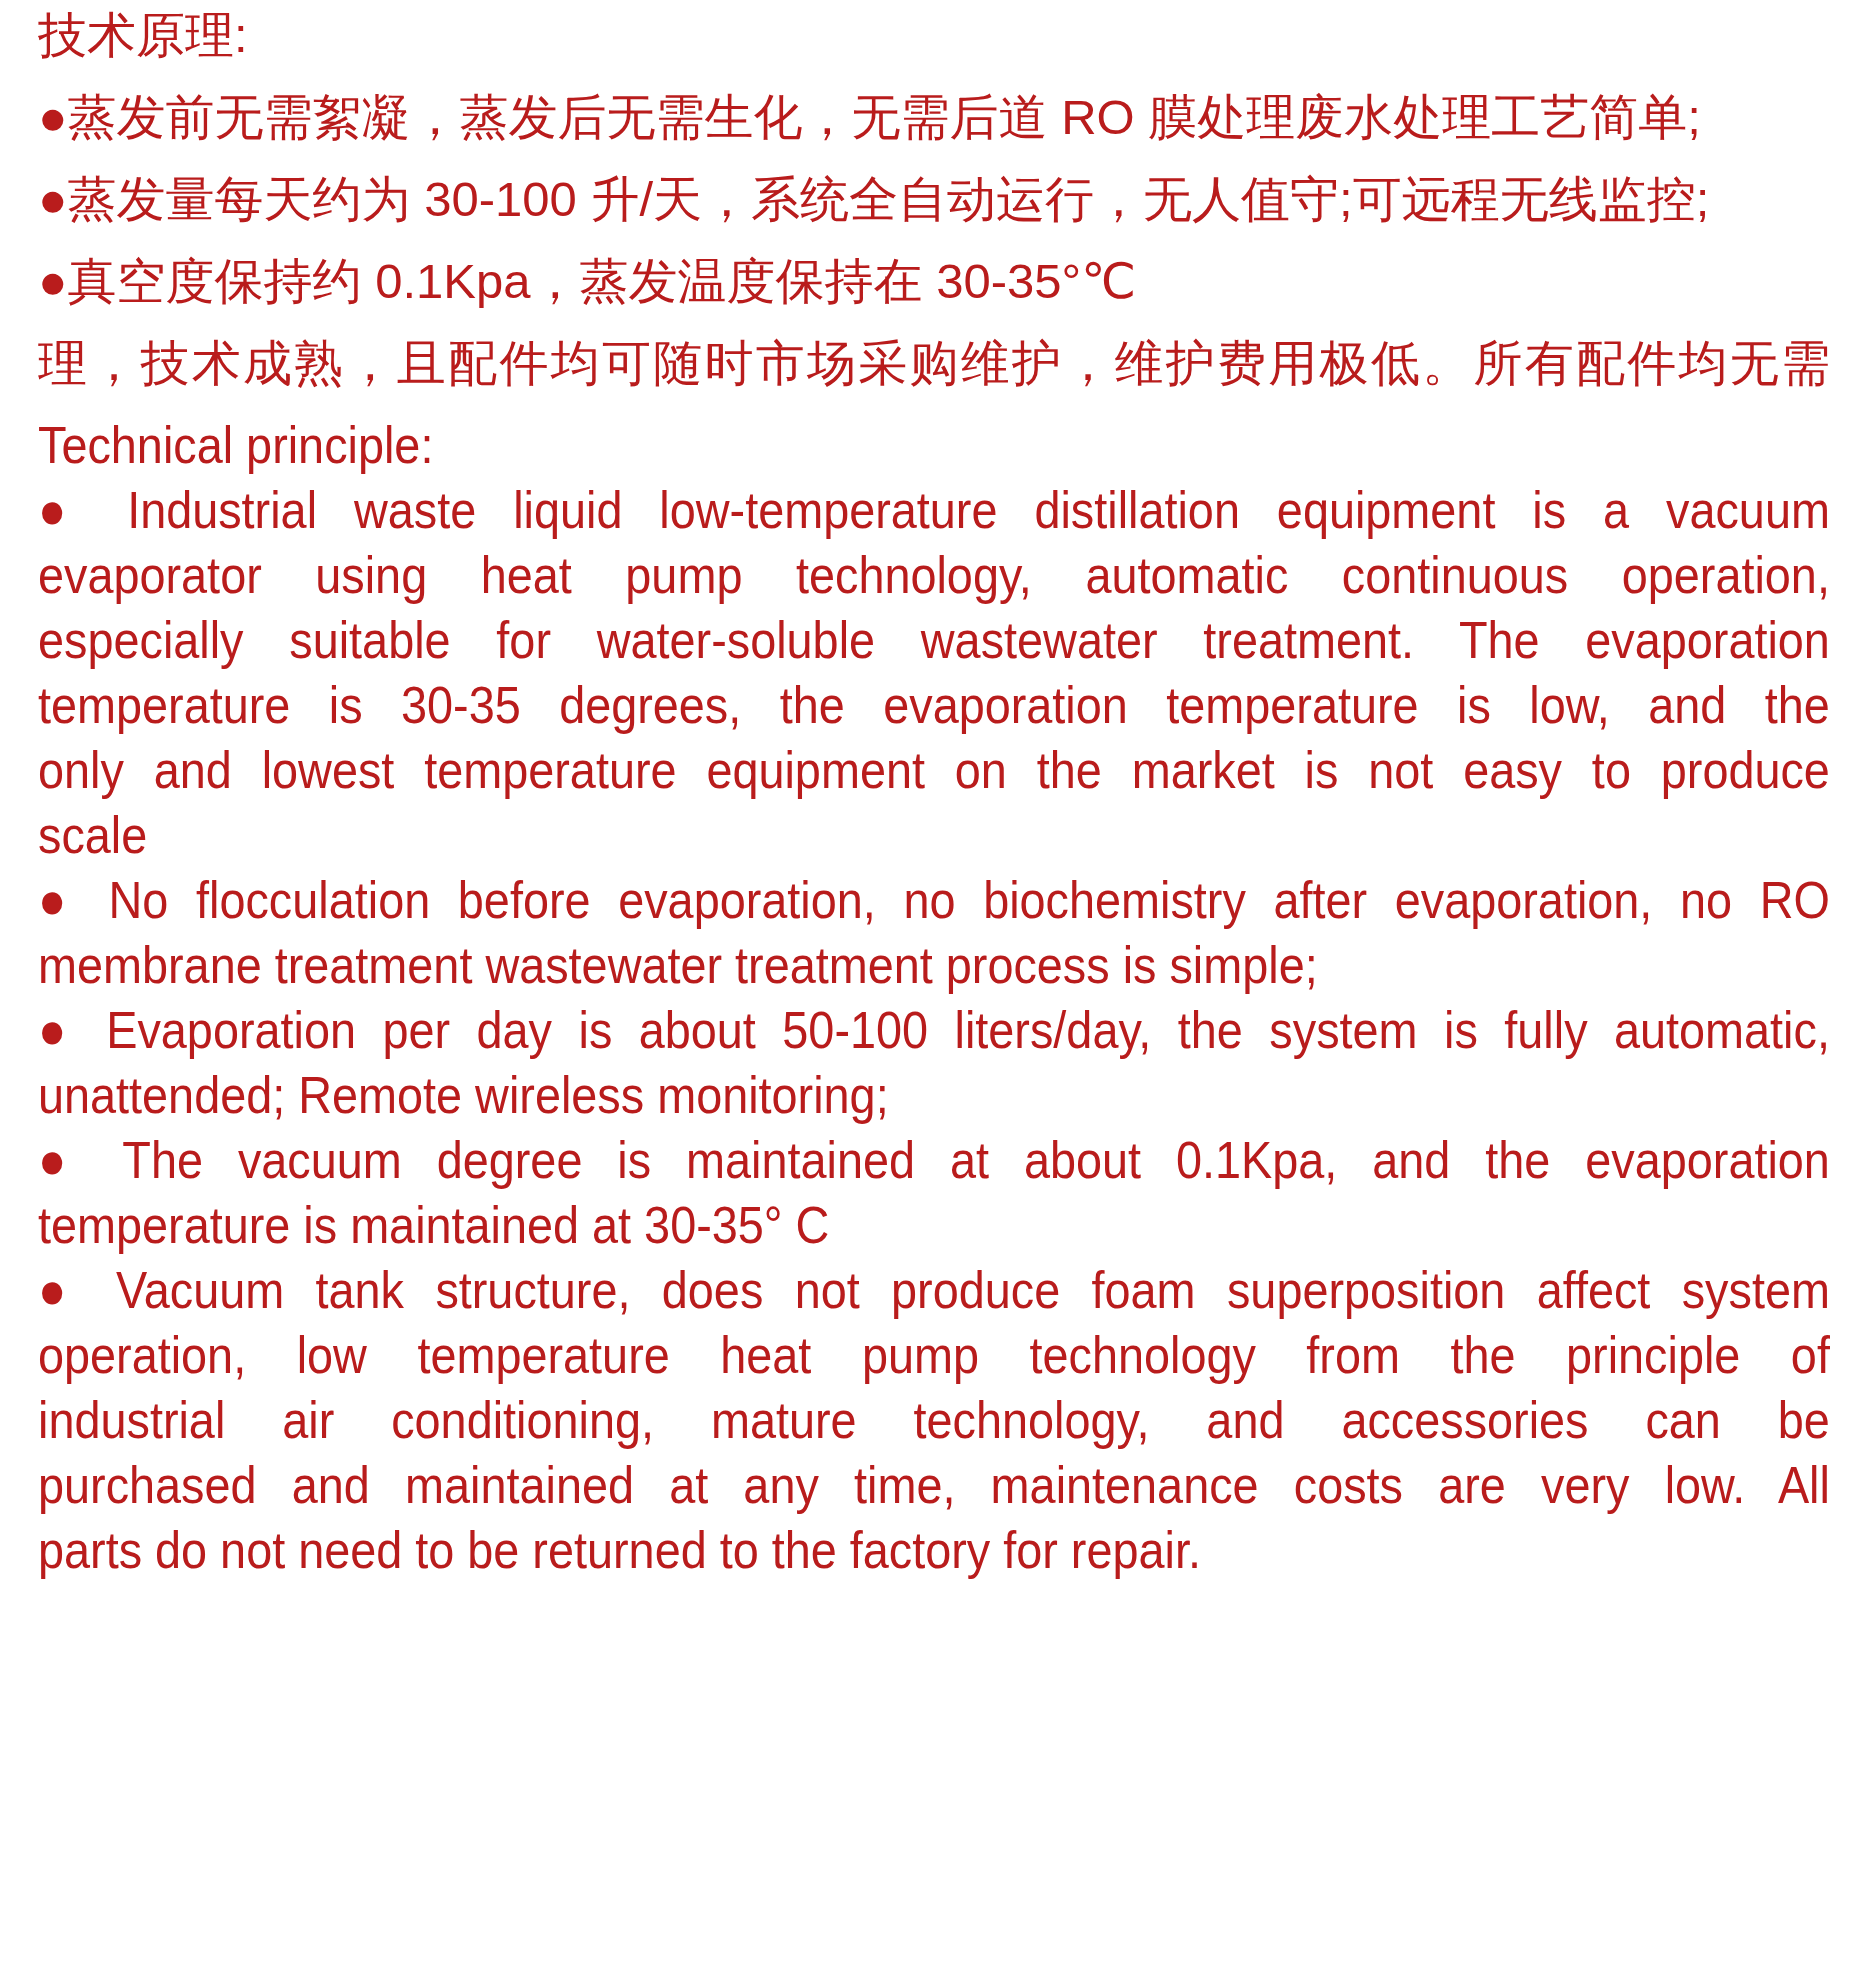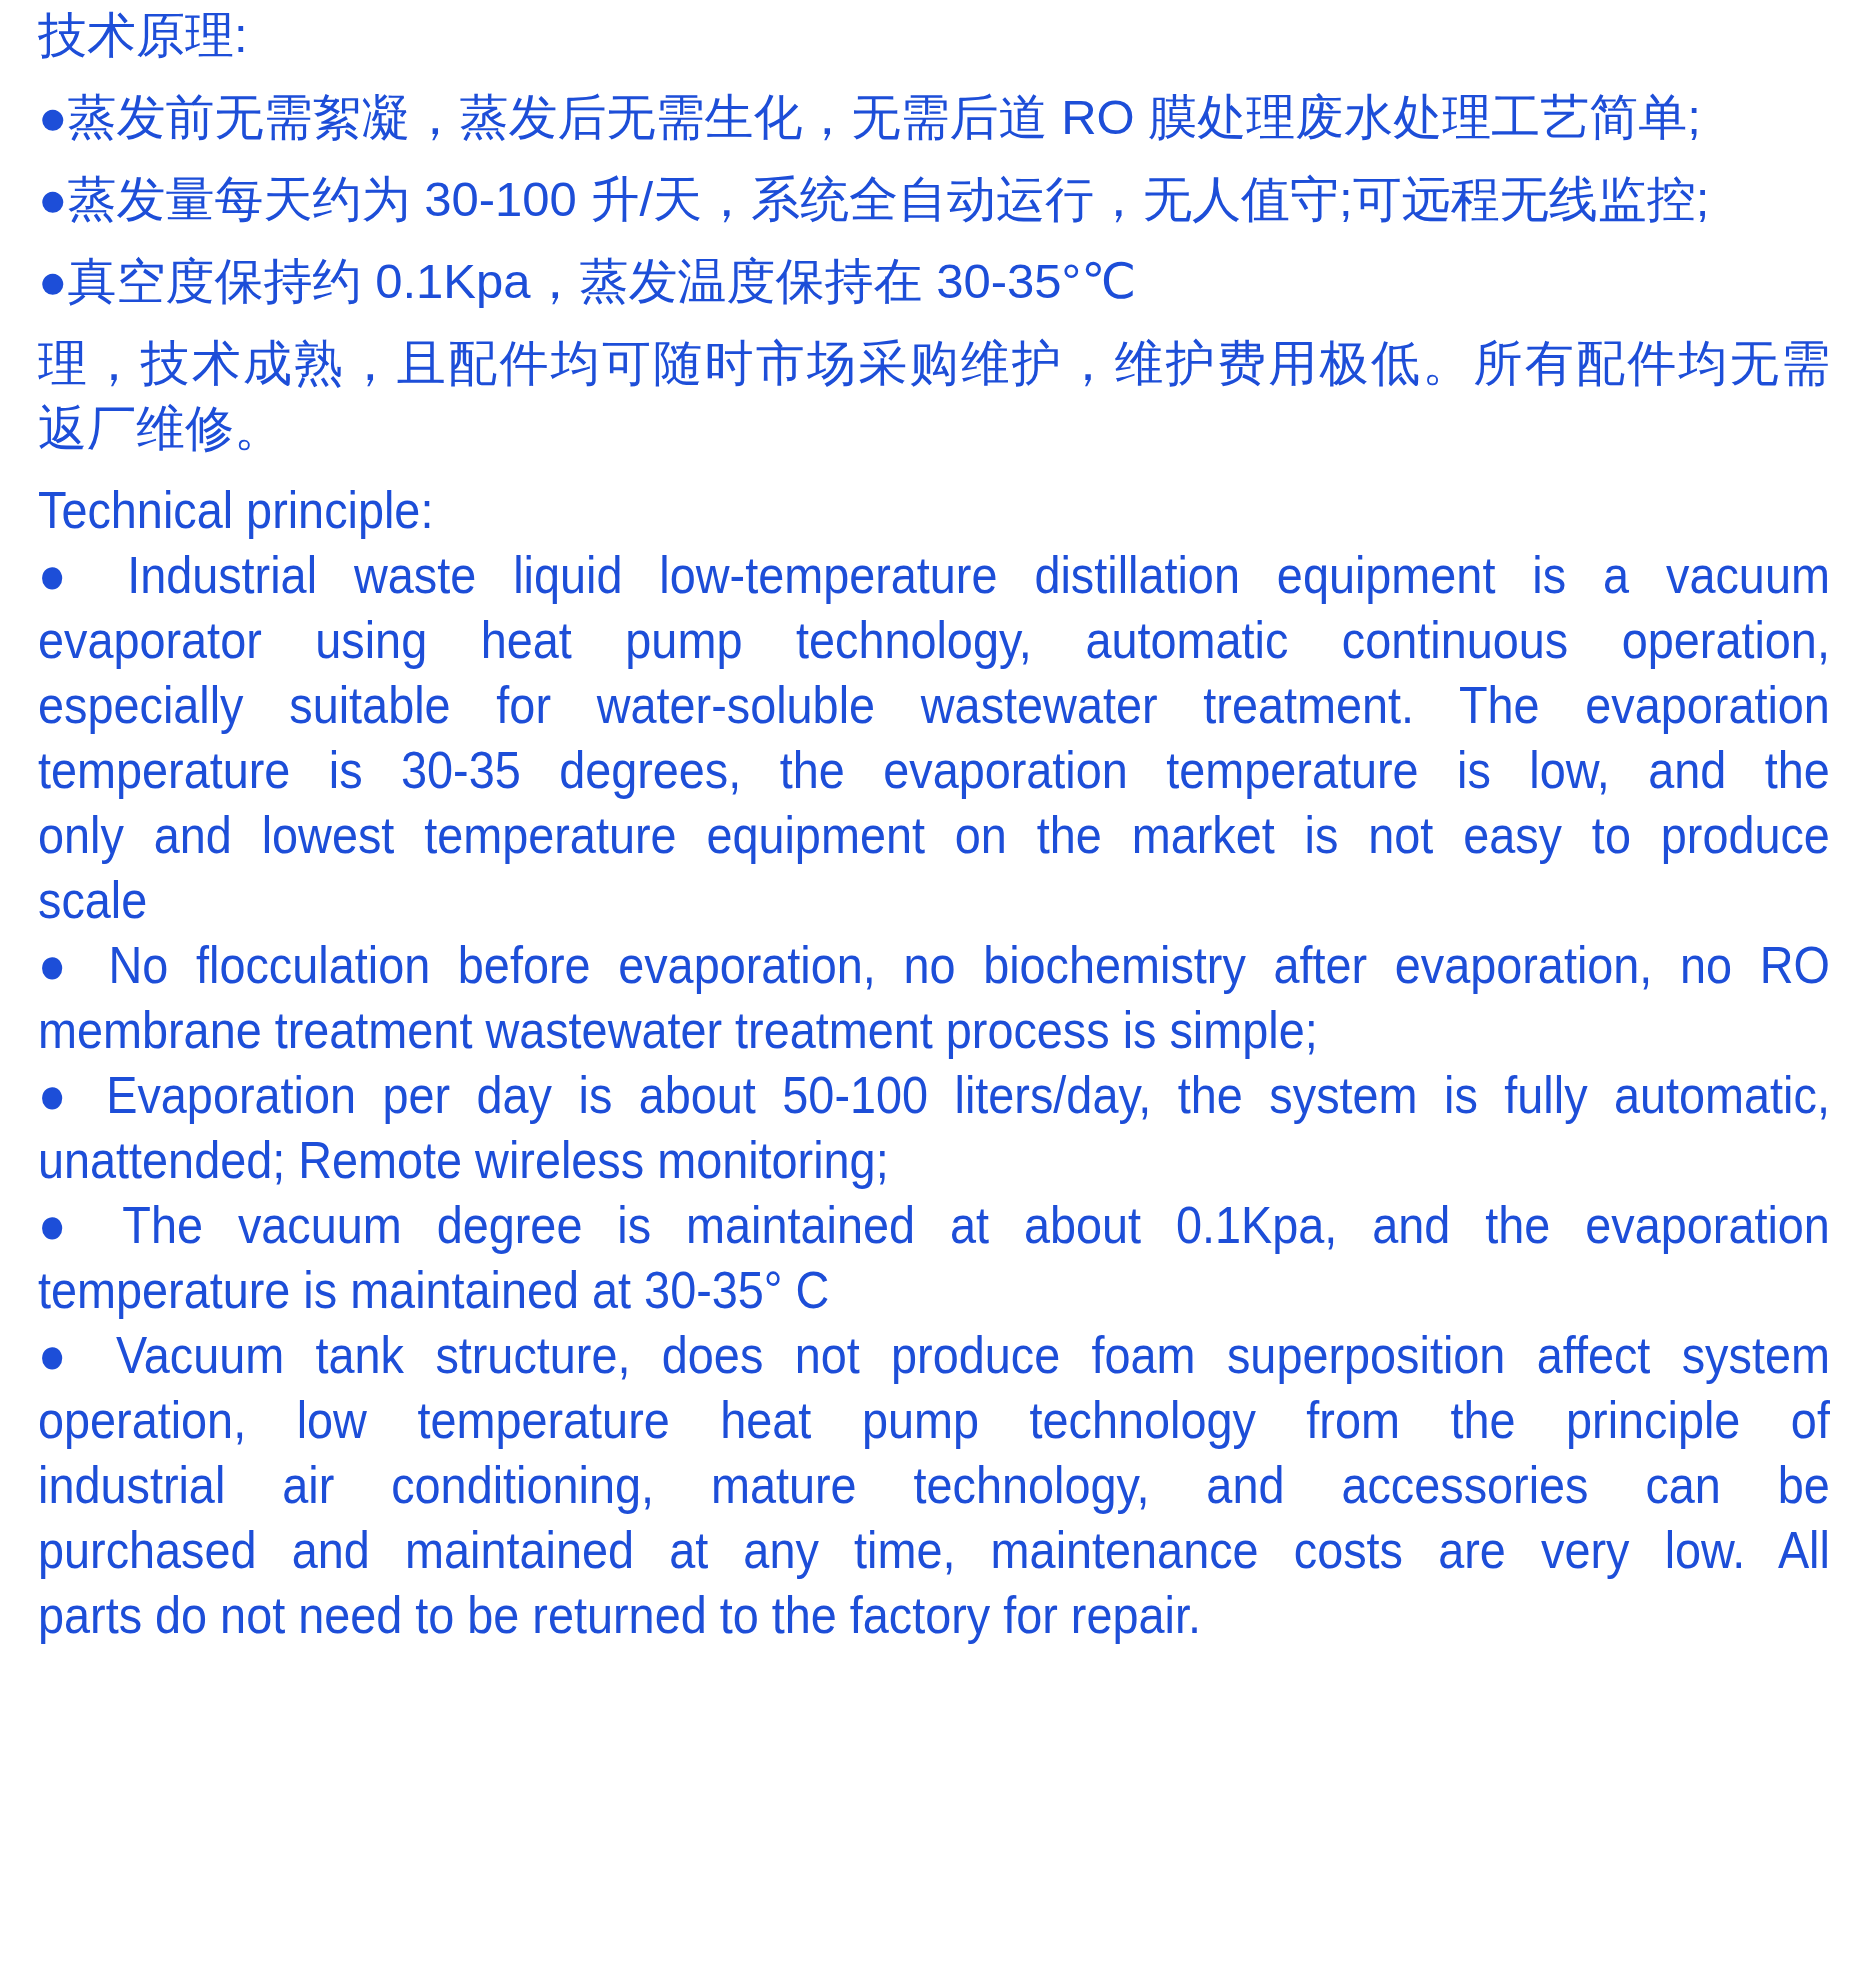--- a/index.html
+++ b/index.html
@@ -7,21 +7,21 @@
     padding: 0;
     background: #ffffff;
   }
   .page {
     position: relative;
     width: 1867px;
     height: 1975px;
     box-sizing: border-box;
     padding: 3px 37px 0 38px;
     background: #ffffff;
-    color: #1d4ed8;
+    color: #b91c1c;
     overflow: hidden;
   }
   
   .zh {
     font-family: "Liberation Sans", "DejaVu Sans", serif;
     font-size: 49px;
     line-height: 65px;
     font-weight: 400;
   }
   .zh .para { margin: 0 0 17px 0; }
@@ -60,21 +60,20 @@
         <div class="line last">●蒸发前无需絮凝，蒸发后无需生化，无需后道 RO 膜处理废水处理工艺简单;</div>
       </div>
     <div class="para">
         <div class="line last">●蒸发量每天约为 30-100 升/天，系统全自动运行，无人值守;可远程无线监控;</div>
       </div>
     <div class="para">
         <div class="line last">●真空度保持约 0.1Kpa，蒸发温度保持在 30-35°℃</div>
       </div>
     <div class="para">
         <div class="line">理，技术成熟，且配件均可随时市场采购维护，维护费用极低。所有配件均无需</div>
-        <div class="line last">返厂维修。</div>
       </div>
   </section>
 
   <section class="en">
     <div class="para">
       <div class="line last">Technical principle:</div>
     </div>
     <div class="para">
         <div class="line">● Industrial waste liquid low-temperature distillation equipment is a vacuum</div>
         <div class="line">evaporator using heat pump technology, automatic continuous operation,</div>

